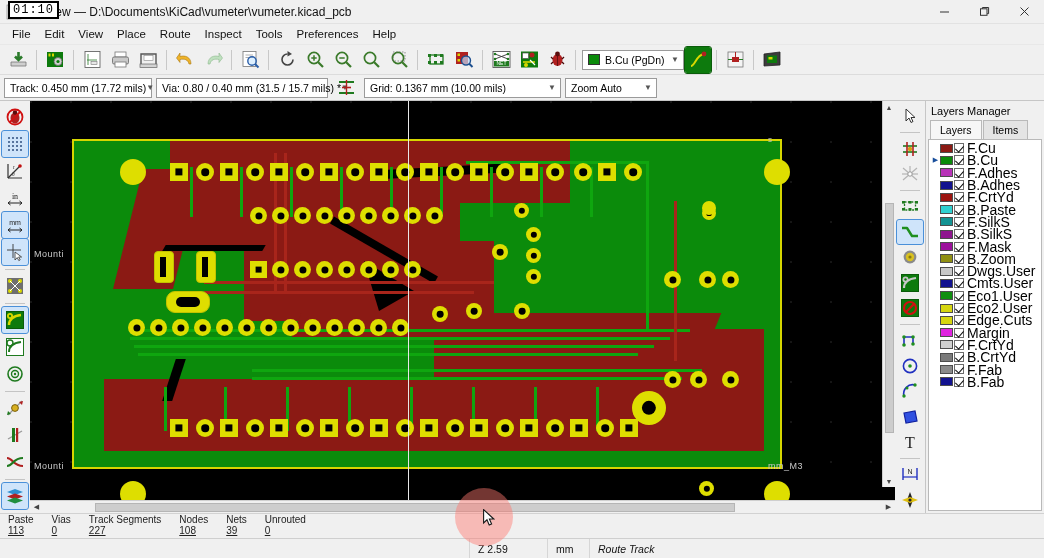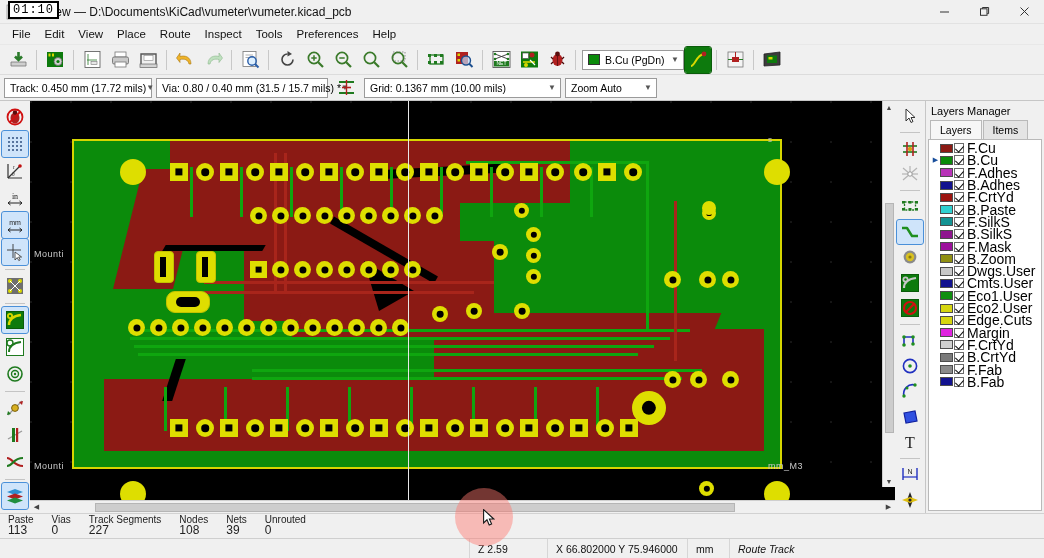--- a/index.html
+++ b/index.html
@@ -112,21 +112,21 @@
            position: relative; flex: 0 0 10px; }
   .lr-cb::after { content: ''; position: absolute; left: 2px; top: 0px; width: 4px; height: 7px;
                   border: solid #111; border-width: 0 1.4px 1.4px 0; transform: rotate(42deg); }
   .lr-name { white-space: nowrap; color: #000; font-size: 14px; }
 
   
   .statsbar { height: 25px; background: #f0f0f0; display: flex; align-items: flex-start;
               border-top: 1px solid #d2d2d2; flex: 0 0 25px; padding-left: 8px; position: relative; }
   .statcol { display: flex; flex-direction: column; line-height: 11px; margin-right: 18px; }
   .statcol .k { font-size: 10px; color: #222; }
-  .statcol .v { font-size: 12px; color: #222; }
+  .statcol .v { font-size: 10px; color: #222; text-decoration: underline; }
   .statusbar { height: 20px; background: #f0f0f0; display: flex; align-items: center;
                border-top: 1px solid #cfcfcf; flex: 0 0 20px; font-size: 10.5px; }
   .sb-cell { height: 20px; display: flex; align-items: center; padding: 0 8px;
              border-right: 1px solid #d6d6d6; white-space: nowrap; color: #111; text-align: right; }
   .timer { position: absolute; left: 8px; top: 1px; border: 2px solid #000; background: #fff;
            font-family: "Liberation Mono", monospace; font-size: 12px; padding: 0 3px;
            letter-spacing: 1px; z-index: 30; }
 </style>
 </head>
 <body>
@@ -995,21 +995,20 @@
     </div>
     <div class="statcol">
       <span class="k">Unrouted</span>
       <span class="v">0</span>
     </div>
   </div>
 
   <div class="statusbar">
     <div class="sb-cell" style="width:470px; border-right:1px solid #d6d6d6;"></div>
     <div class="sb-cell" style="width:78px;">Z 2.59</div>
-    <div class="sb-cell" style="width:140px;">X 66.802000  Y 75.946000</div>
     <div class="sb-cell" style="width:42px;">mm</div>
     <div class="sb-cell" style="border-right:none;font-style:italic;">Route Track</div>
     <div class="timer">01:10</div>
   </div>
 
   <div class="halo" style="left:455px; top:488px;"></div>
   <svg class="cursor-arrow" style="left:483px; top:509px;" viewBox="0 0 12 18">
     <path d="M0.6 0.6 L0.6 14 L4 10.8 L6.2 16 L8.6 15 L6.4 10 L10.8 10 z" fill="#fff" stroke="#1a1a1a" stroke-width="1.1"></path>
   </svg>
 </div>

